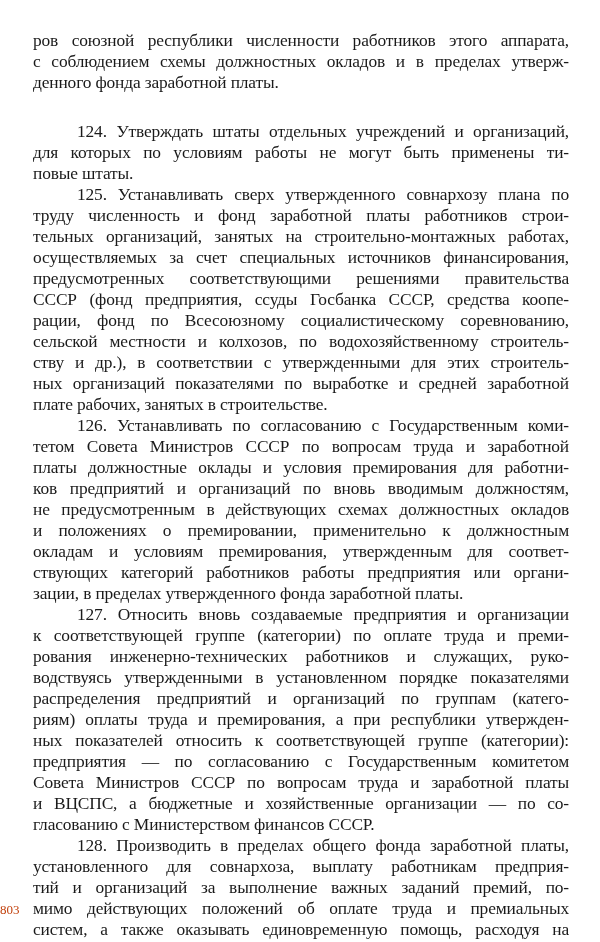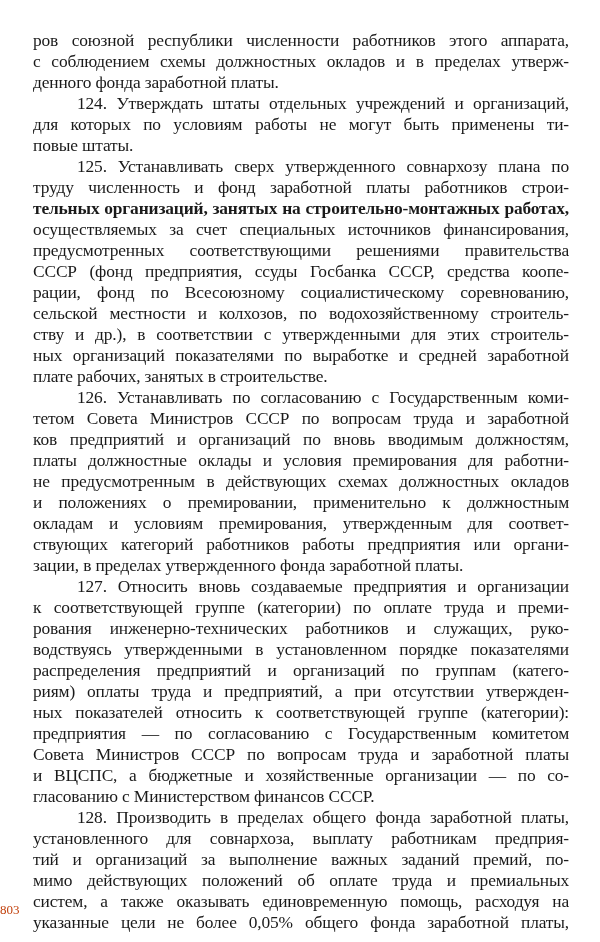--- a/index.html
+++ b/index.html
@@ -50,49 +50,49 @@
       color: #c2410c;
     }
   </style>
 </head>
 <body>
 
 <div class="page" id="page">
     <span class="line" style="display: block; width: 536px;">ров союзной республики численности работников этого аппарата,</span>
     <span class="line" style="display: block; width: 536px;">с соблюдением схемы должностных окладов и в пределах утверж-</span>
     <span class="line last" style="display: block; width: 536px;">денного фонда заработной платы.</span>
-    <span class="line indent" style="display: block; width: 536px;">124. Утверждать штаты отдельных учреждений и организаций,</span>
+    <span class="line indent" style="display: block; width: 536px; margin-top: 28px;">124. Утверждать штаты отдельных учреждений и организаций,</span>
     <span class="line" style="display: block; width: 536px;">для которых по условиям работы не могут быть применены ти-</span>
     <span class="line last" style="display: block; width: 536px;">повые штаты.</span>
     <span class="line indent" style="display: block; width: 536px;">125. Устанавливать сверх утвержденного совнархозу плана по</span>
     <span class="line" style="display: block; width: 536px;">труду численность и фонд заработной платы работников строи-</span>
-    <span class="line" style="display: block; width: 536px; font-weight: bold;">тельных организаций, занятых на строительно-монтажных работах,</span>
+    <span class="line" style="display: block; width: 536px;">тельных организаций, занятых на строительно-монтажных работах,</span>
     <span class="line" style="display: block; width: 536px;">осуществляемых за счет специальных источников финансирования,</span>
     <span class="line" style="display: block; width: 536px;">предусмотренных соответствующими решениями правительства</span>
     <span class="line" style="display: block; width: 536px;">СССР (фонд предприятия, ссуды Госбанка СССР, средства коопе-</span>
     <span class="line" style="display: block; width: 536px;">рации, фонд по Всесоюзному социалистическому соревнованию,</span>
     <span class="line" style="display: block; width: 536px;">сельской местности и колхозов, по водохозяйственному строитель-</span>
     <span class="line" style="display: block; width: 536px;">ству и др.), в соответствии с утвержденными для этих строитель-</span>
     <span class="line" style="display: block; width: 536px;">ных организаций показателями по выработке и средней заработной</span>
     <span class="line last" style="display: block; width: 536px;">плате рабочих, занятых в строительстве.</span>
     <span class="line indent" style="display: block; width: 536px;">126. Устанавливать по согласованию с Государственным коми-</span>
     <span class="line" style="display: block; width: 536px;">тетом Совета Министров СССР по вопросам труда и заработной</span>
+    <span class="line" style="display: block; width: 536px;">платы должностные оклады и условия премирования для работни-</span>
     <span class="line" style="display: block; width: 536px;">ков предприятий и организаций по вновь вводимым должностям,</span>
-    <span class="line" style="display: block; width: 536px;">платы должностные оклады и условия премирования для работни-</span>
     <span class="line" style="display: block; width: 536px; font-family: Liberation Serif, serif;">не предусмотренным в действующих схемах должностных окладов</span>
     <span class="line" style="display: block; width: 536px;">и положениях о премировании, применительно к должностным</span>
     <span class="line" style="display: block; width: 536px;">окладам и условиям премирования, утвержденным для соответ-</span>
     <span class="line" style="display: block; width: 536px;">ствующих категорий работников работы предприятия или органи-</span>
     <span class="line last" style="display: block; width: 536px;">зации, в пределах утвержденного фонда заработной платы.</span>
     <span class="line indent" style="display: block; width: 536px;">127. Относить вновь создаваемые предприятия и организации</span>
     <span class="line" style="display: block; width: 536px;">к соответствующей группе (категории) по оплате труда и преми-</span>
     <span class="line" style="display: block; width: 536px;">рования инженерно-технических работников и служащих, руко-</span>
     <span class="line" style="display: block; width: 536px;">водствуясь утвержденными в установленном порядке показателями</span>
     <span class="line" style="display: block; width: 536px;">распределения предприятий и организаций по группам (катего-</span>
-    <span class="line" style="display: block; width: 536px;">риям) оплаты труда и предприятий, а при отсутствии утвержден-</span>
+    <span class="line" style="display: block; width: 536px;">риям) оплаты труда и премирования, а при республики утвержден-</span>
     <span class="line" style="display: block; width: 536px;">ных показателей относить к соответствующей группе (категории):</span>
     <span class="line" style="display: block; width: 536px;">предприятия — по согласованию с Государственным комитетом</span>
     <span class="line" style="display: block; width: 536px;">Совета Министров СССР по вопросам труда и заработной платы</span>
     <span class="line" style="display: block; width: 536px;">и ВЦСПС, а бюджетные и хозяйственные организации — по со-</span>
     <span class="line last" style="display: block; width: 536px;">гласованию с Министерством финансов СССР.</span>
     <span class="line indent" style="display: block; width: 536px;">128. Производить в пределах общего фонда заработной платы,</span>
     <span class="line" style="display: block; width: 536px;">установленного для совнархоза, выплату работникам предприя-</span>
     <span class="line" style="display: block; width: 536px;">тий и организаций за выполнение важных заданий премий, по-</span>
     <span class="line" style="display: block; width: 536px;">мимо действующих положений об оплате труда и премиальных</span>
     <span class="line" style="display: block; width: 536px;">систем, а также оказывать единовременную помощь, расходуя на</span>

